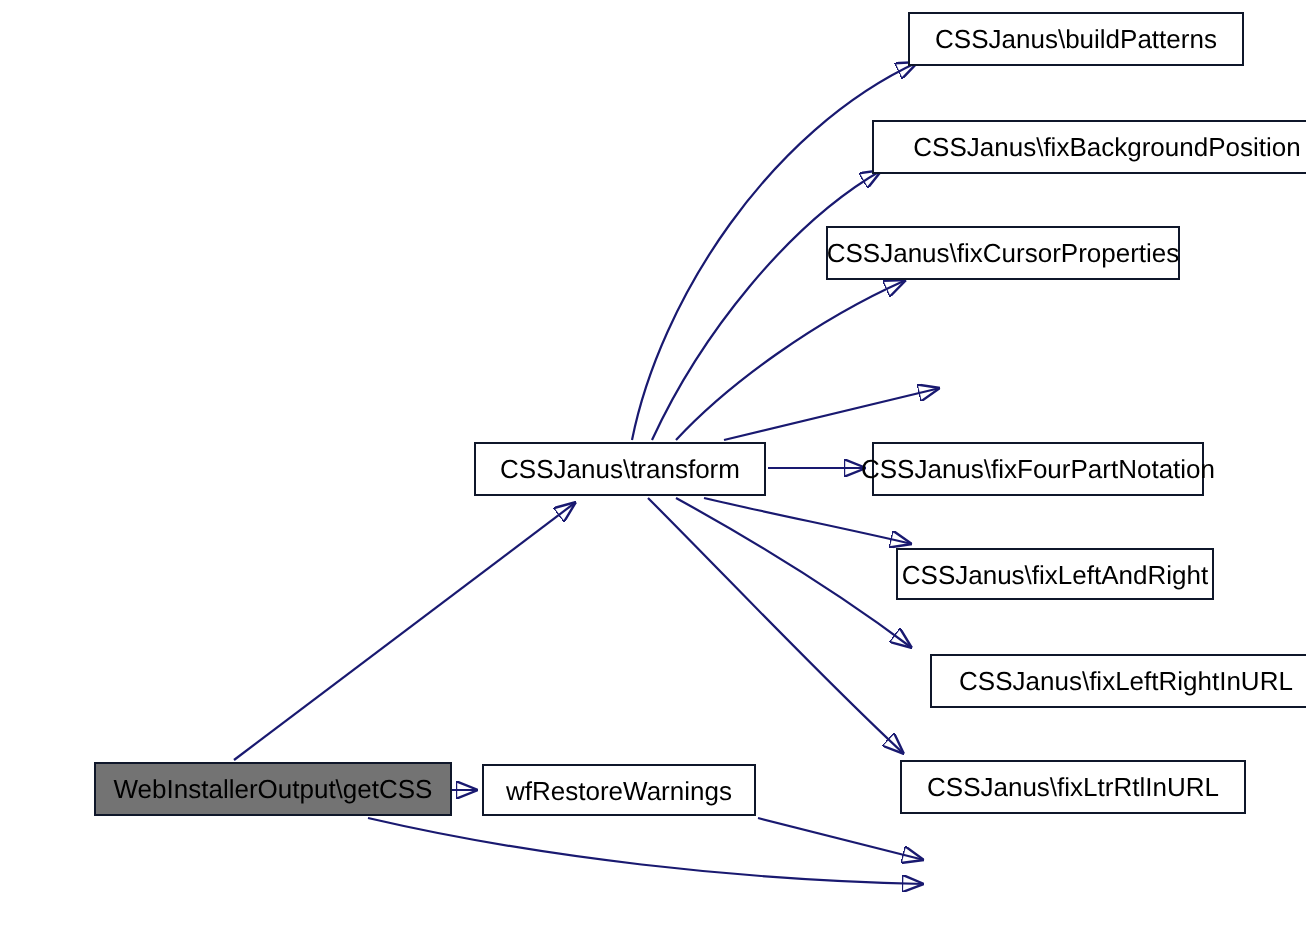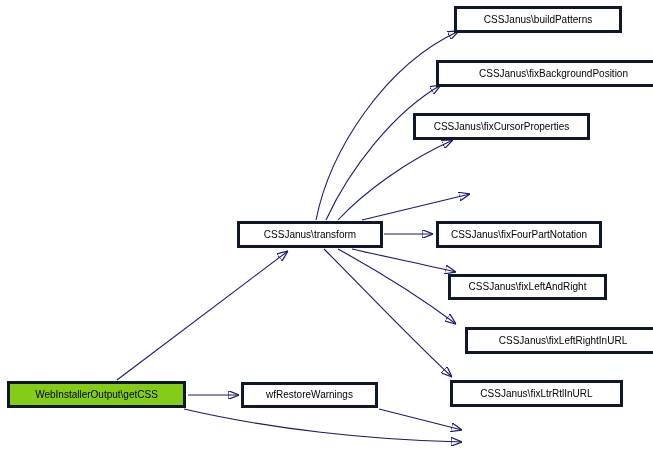--- a/index.html
+++ b/index.html
@@ -23,32 +23,33 @@
   }
   .edges path {
     fill: none;
     stroke: #191970;
     stroke-width: 1.1;
   }
   .node {
     position: absolute;
     box-sizing: border-box;
     background: #ffffff;
-    border: 3px solid #0f172a;
+    border: 1px solid #0f172a;
     color: #000000;
-    font-size: 10px;
+    font-size: 13px;
     line-height: 1;
     display: flex;
     align-items: center;
     justify-content: center;
     white-space: nowrap;
     cursor: pointer;
   }
   .node.highlight {
-    background: #84cc16;
+    background: #737373;
+    margin-left: 40px;
   }
 </style>
 </head>
 <body>
 
 <div class="diagram">
 
   <svg class="edges" width="653" height="467" viewBox="0 0 653 467">
     <defs>
       <marker id="arrow" viewBox="0 0 10 8" refX="10" refY="4" markerWidth="10" markerHeight="8" orient="auto">

